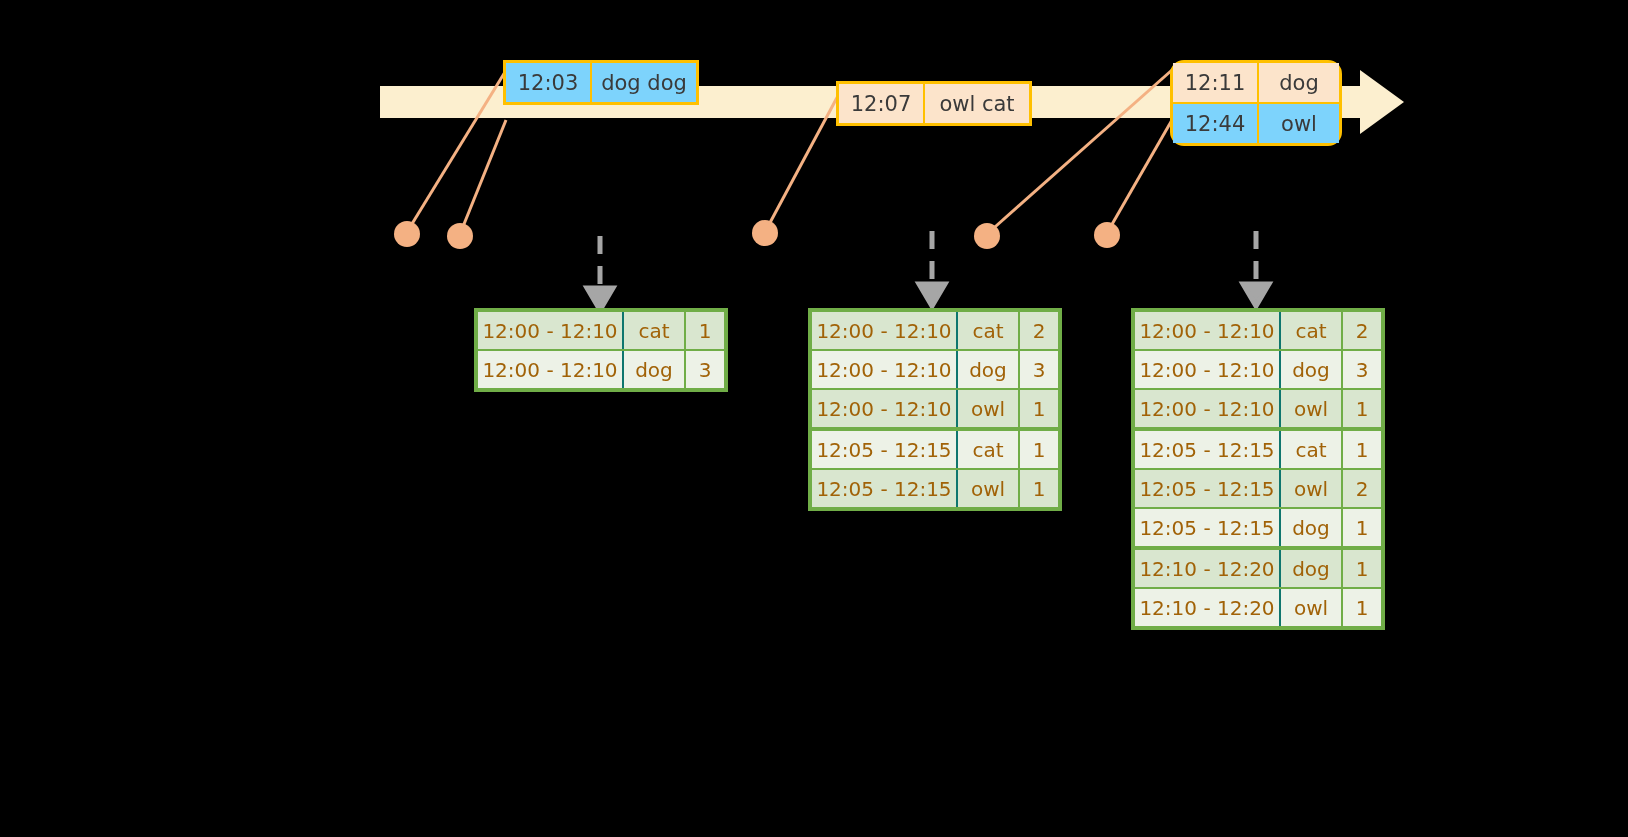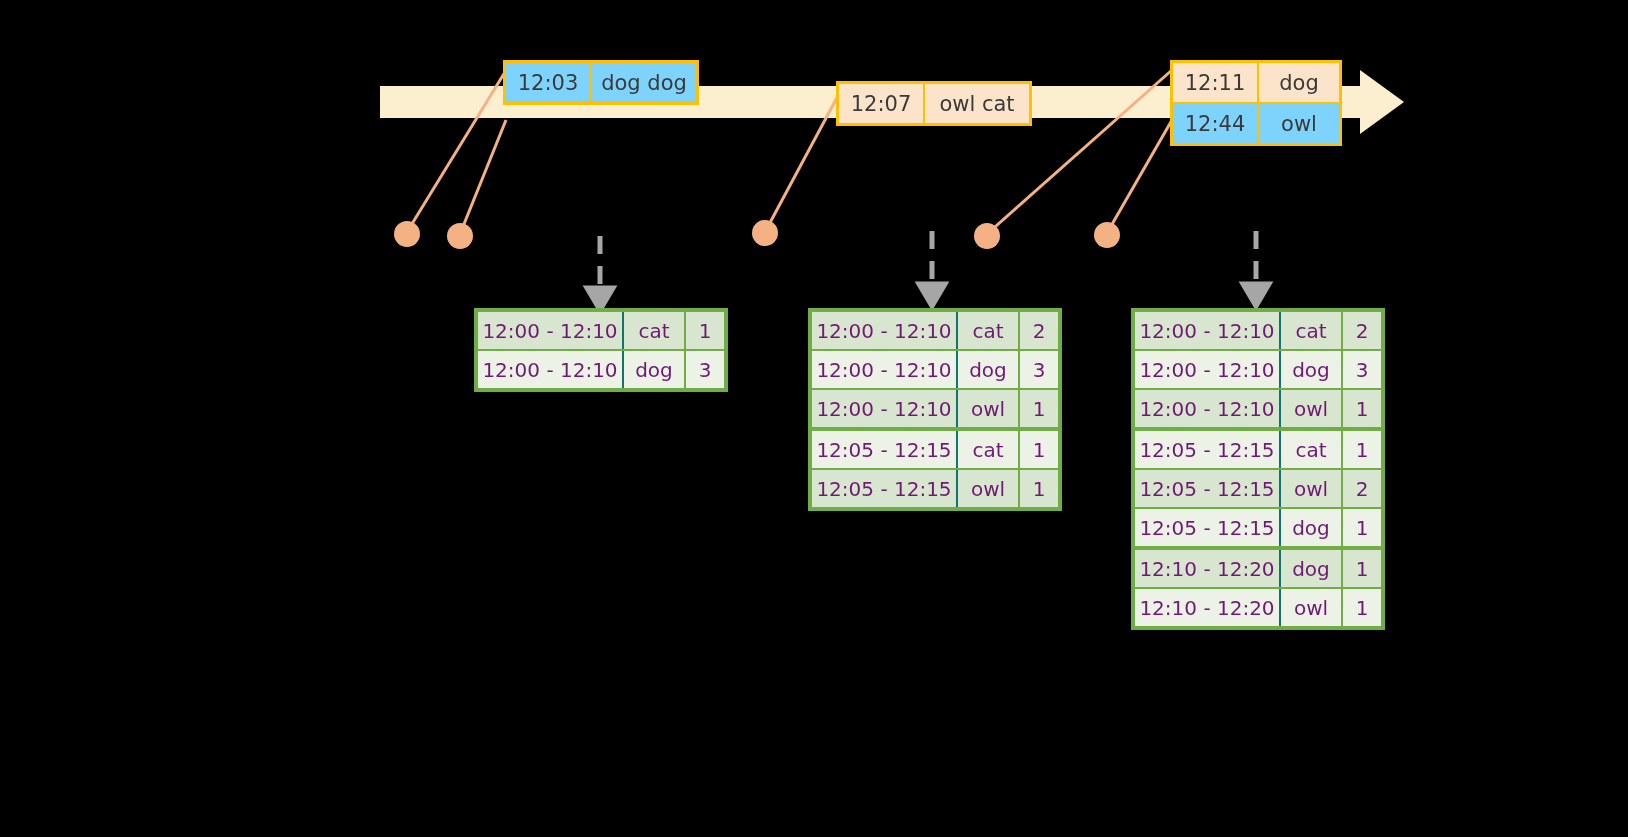--- a/index.html
+++ b/index.html
@@ -75,21 +75,21 @@
     border-top: 4px solid #70AD47;
   }
   .rt-row.thin {
     border-top: 2px solid #70AD47;
   }
   .rt-cell {
     display: flex;
     align-items: center;
     justify-content: center;
     font-size: 20px;
-    color: #701a75;
+    color: #a16207;
     box-sizing: border-box;
   }
   .rt-window { width: 144px; }
   .rt-word {
     width: 62px;
     border-left: 2px solid #0f766e;
   }
   .rt-count {
     width: 40px;
     border-left: 2px solid #70AD47;
@@ -142,21 +142,21 @@
     </div>
   </div>
 
   <div class="event-group" style="left:836px; top:81px; width:196px;">
     <div class="event-row shade-a">
       <div class="ev-time">12:07</div>
       <div class="ev-words">owl cat</div>
     </div>
   </div>
 
-  <div class="event-group" style="left:1170px; top:60px; width:172px;">
+  <div class="event-group" style="left:1170px; top:60px; width:172px;border-radius:14px;">
     <div class="event-row shade-a">
       <div class="ev-time">12:11</div>
       <div class="ev-words">dog</div>
     </div>
     <div class="event-row shade-b">
       <div class="ev-time">12:44</div>
       <div class="ev-words">owl</div>
     </div>
   </div>
 

